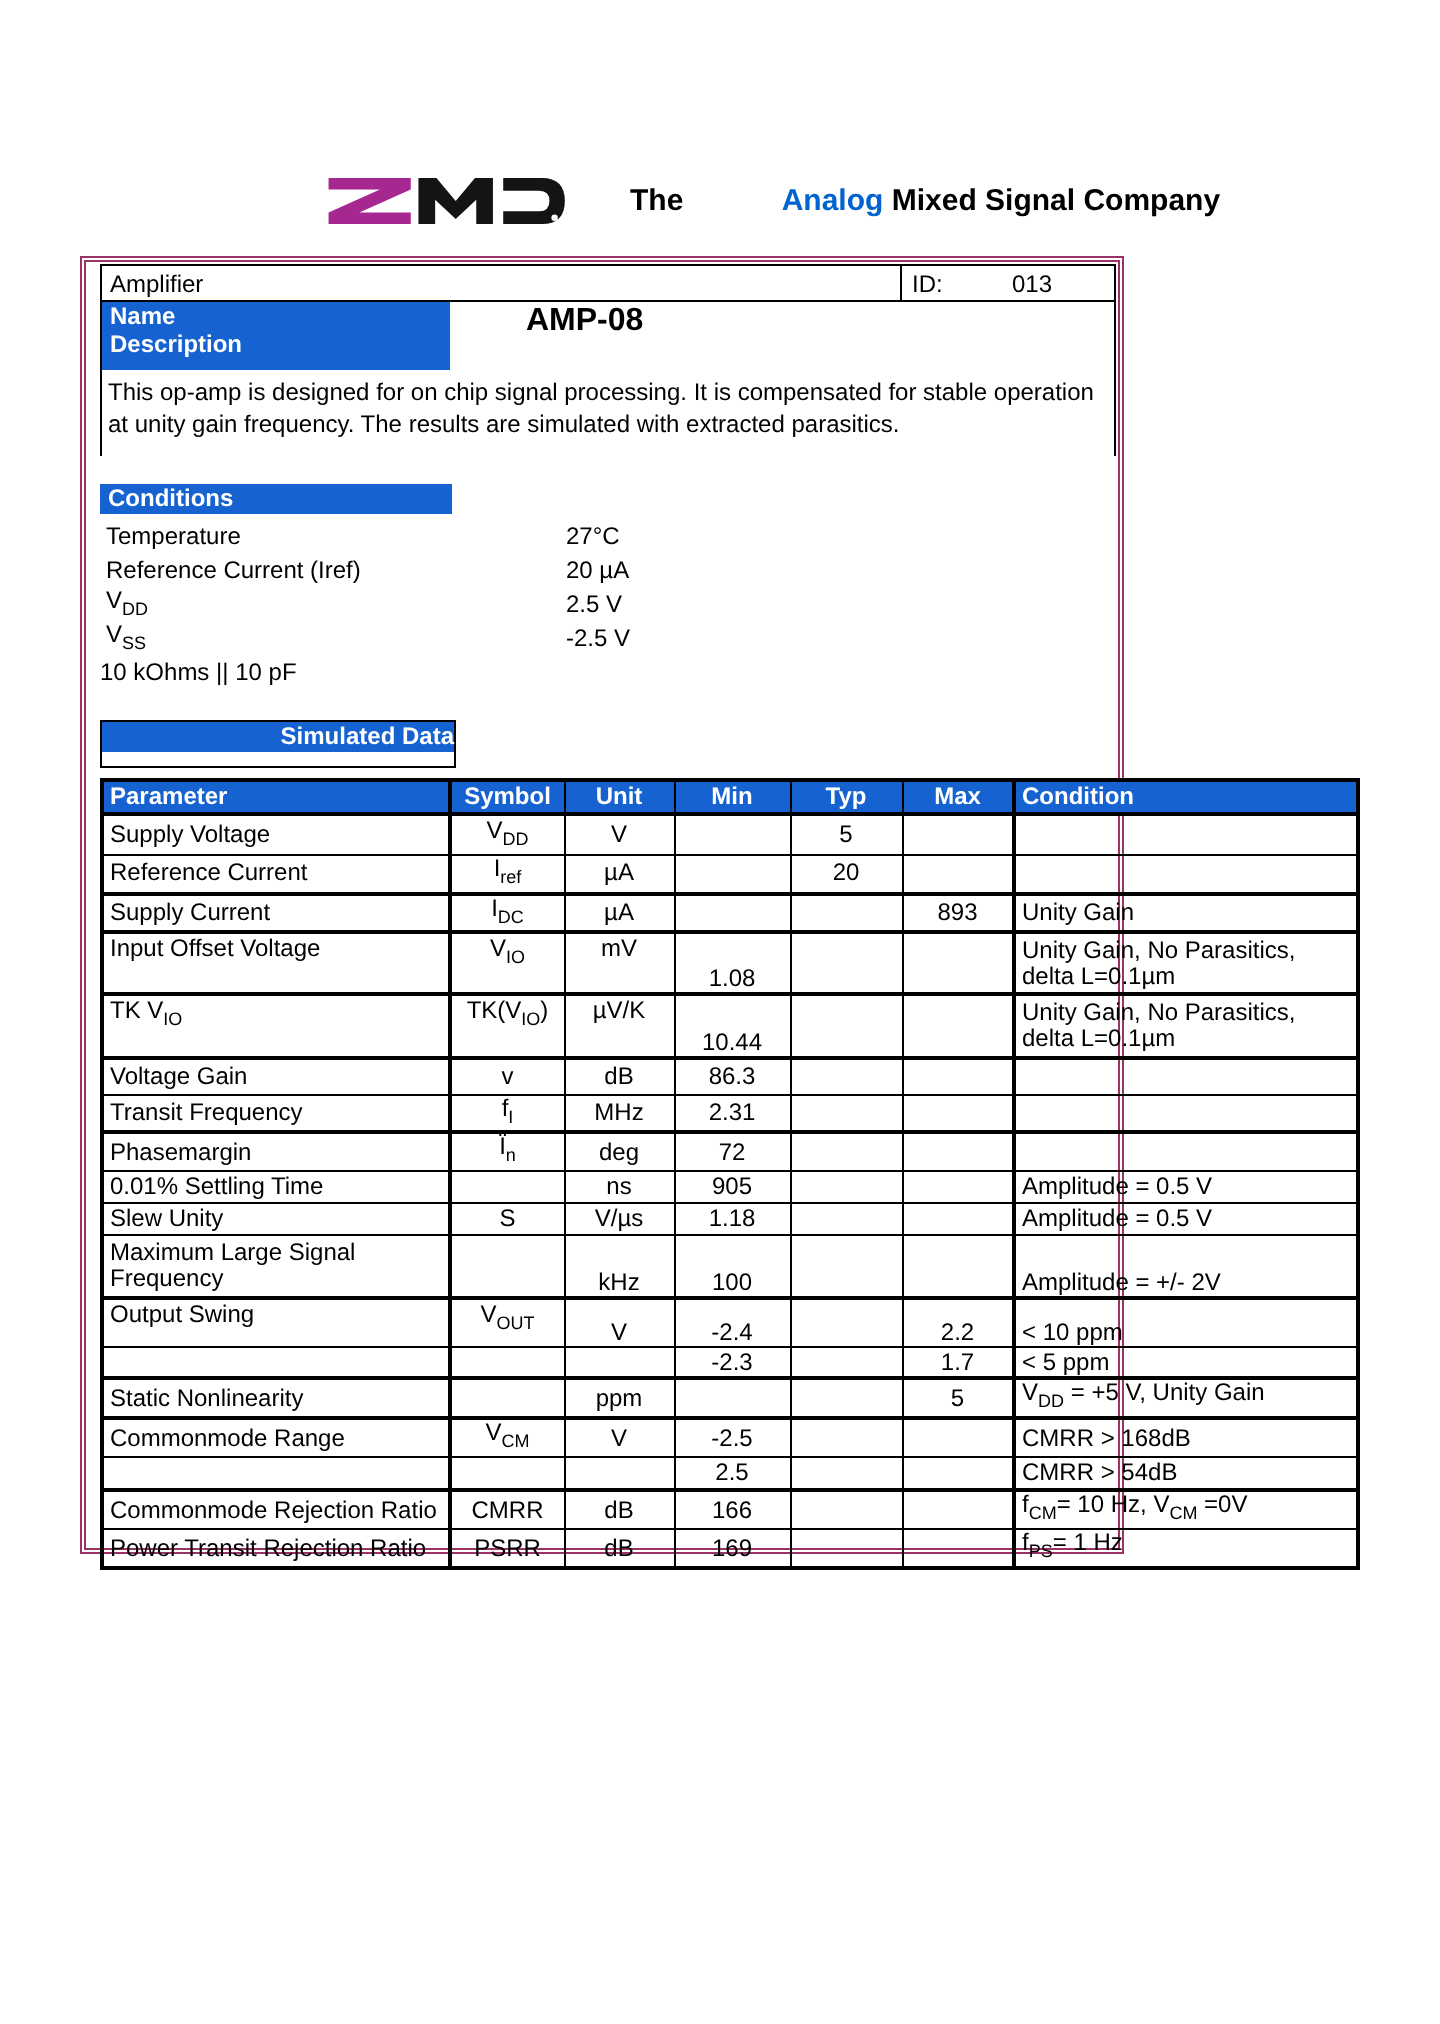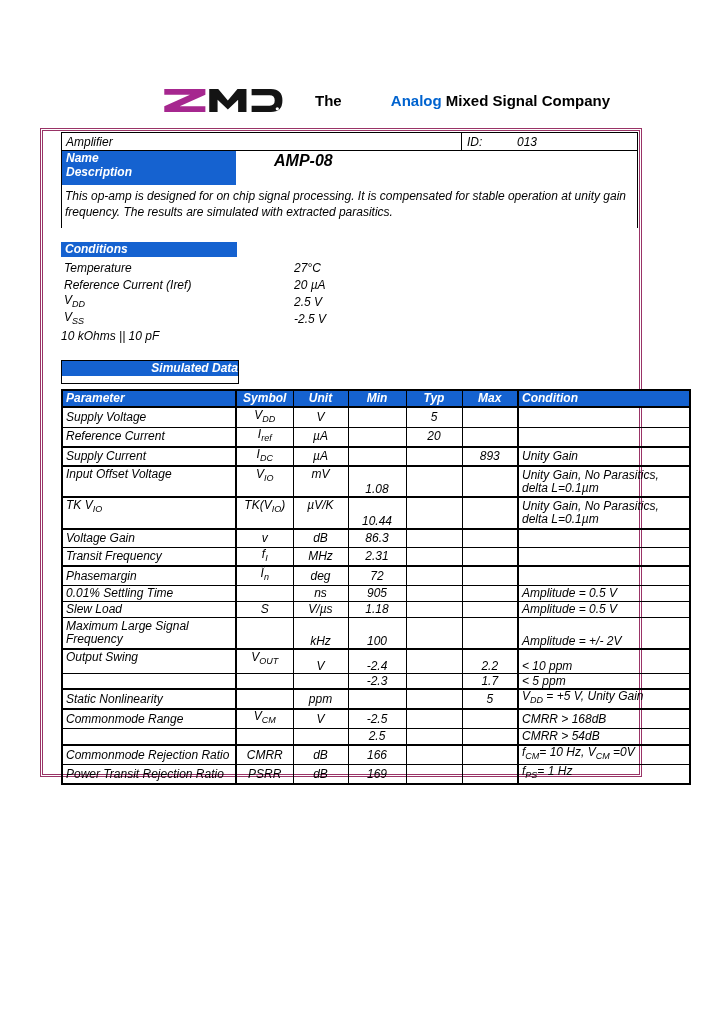--- a/index.html
+++ b/index.html
@@ -8,22 +8,22 @@
     width:720px;height:1012px;background:#fff;position:relative;
     font-family:"Liberation Sans", sans-serif;color:#000;
   }
   
   .logo-wrap{position:absolute;left:163px;top:85px;display:flex;align-items:center;}
   .logo-svg{display:block;}
   .tagline{position:absolute;left:315px;top:92px;font-size:15px;font-weight:bold;white-space:nowrap;}
   .tagline .hl{color:#0063cf;}
   
   .frame{
-    position:absolute;left:40px;top:128px;width:602px;height:649px;
-    border:3px double var(--purple);box-sizing:border-box;padding:1px 1px 0 18px;font-style:italic;
+    position:absolute;left:40px;top:128px;width:522px;height:649px;
+    border:3px double var(--purple);box-sizing:border-box;padding:1px 1px 0 7px;
   }
   
   .header-box{border:1px solid #000;border-bottom:none;}
   .hrow1{display:flex;height:18px;border-bottom:1px solid #000;font-size:12px;align-items:center;box-sizing:border-box;}
   .hrow1 .amp-cell{width:400px;height:100%;border-right:1px solid #000;display:flex;align-items:center;padding-left:4px;box-sizing:border-box;}
   .hrow1 .id-label{width:55px;padding-left:5px;box-sizing:border-box;}
   .hrow1 .id-value{padding-left:0;}
   .name-desc{position:relative;height:34px;}
   .blue-block{
     position:absolute;left:0;top:0;width:174px;height:34px;
@@ -221,21 +221,21 @@
           <tr style="height: 16px;">
             <td class="c-param">0.01% Settling Time</td>
             <td class="c-sym"></td>
             <td class="c-unit">ns</td>
             <td class="c-min">905</td>
             <td class="c-typ"></td>
             <td class="c-max"></td>
             <td class="c-cond">Amplitude = 0.5 V</td>
           </tr>
           <tr style="height: 16px;">
-            <td class="c-param">Slew Load</td>
+            <td class="c-param">Slew Unity</td>
             <td class="c-sym">S</td>
             <td class="c-unit">V/µs</td>
             <td class="c-min">1.18</td>
             <td class="c-typ"></td>
             <td class="c-max"></td>
             <td class="c-cond">Amplitude = 0.5 V</td>
           </tr>
           <tr class="thick" style="height: 32px;">
             <td class="c-param">Maximum Large Signal Frequency</td>
             <td class="c-sym"></td>

